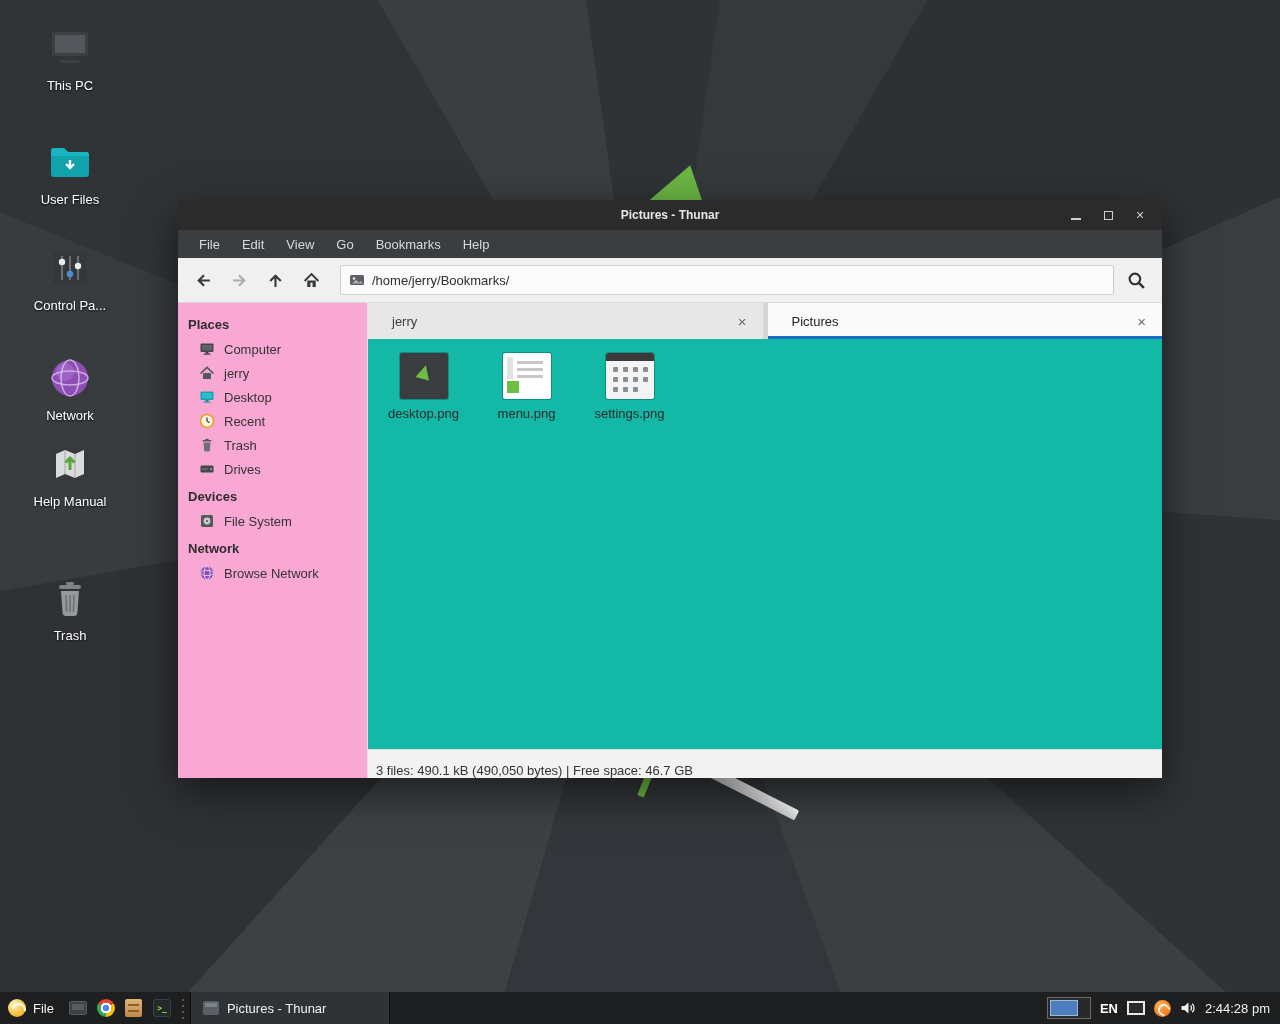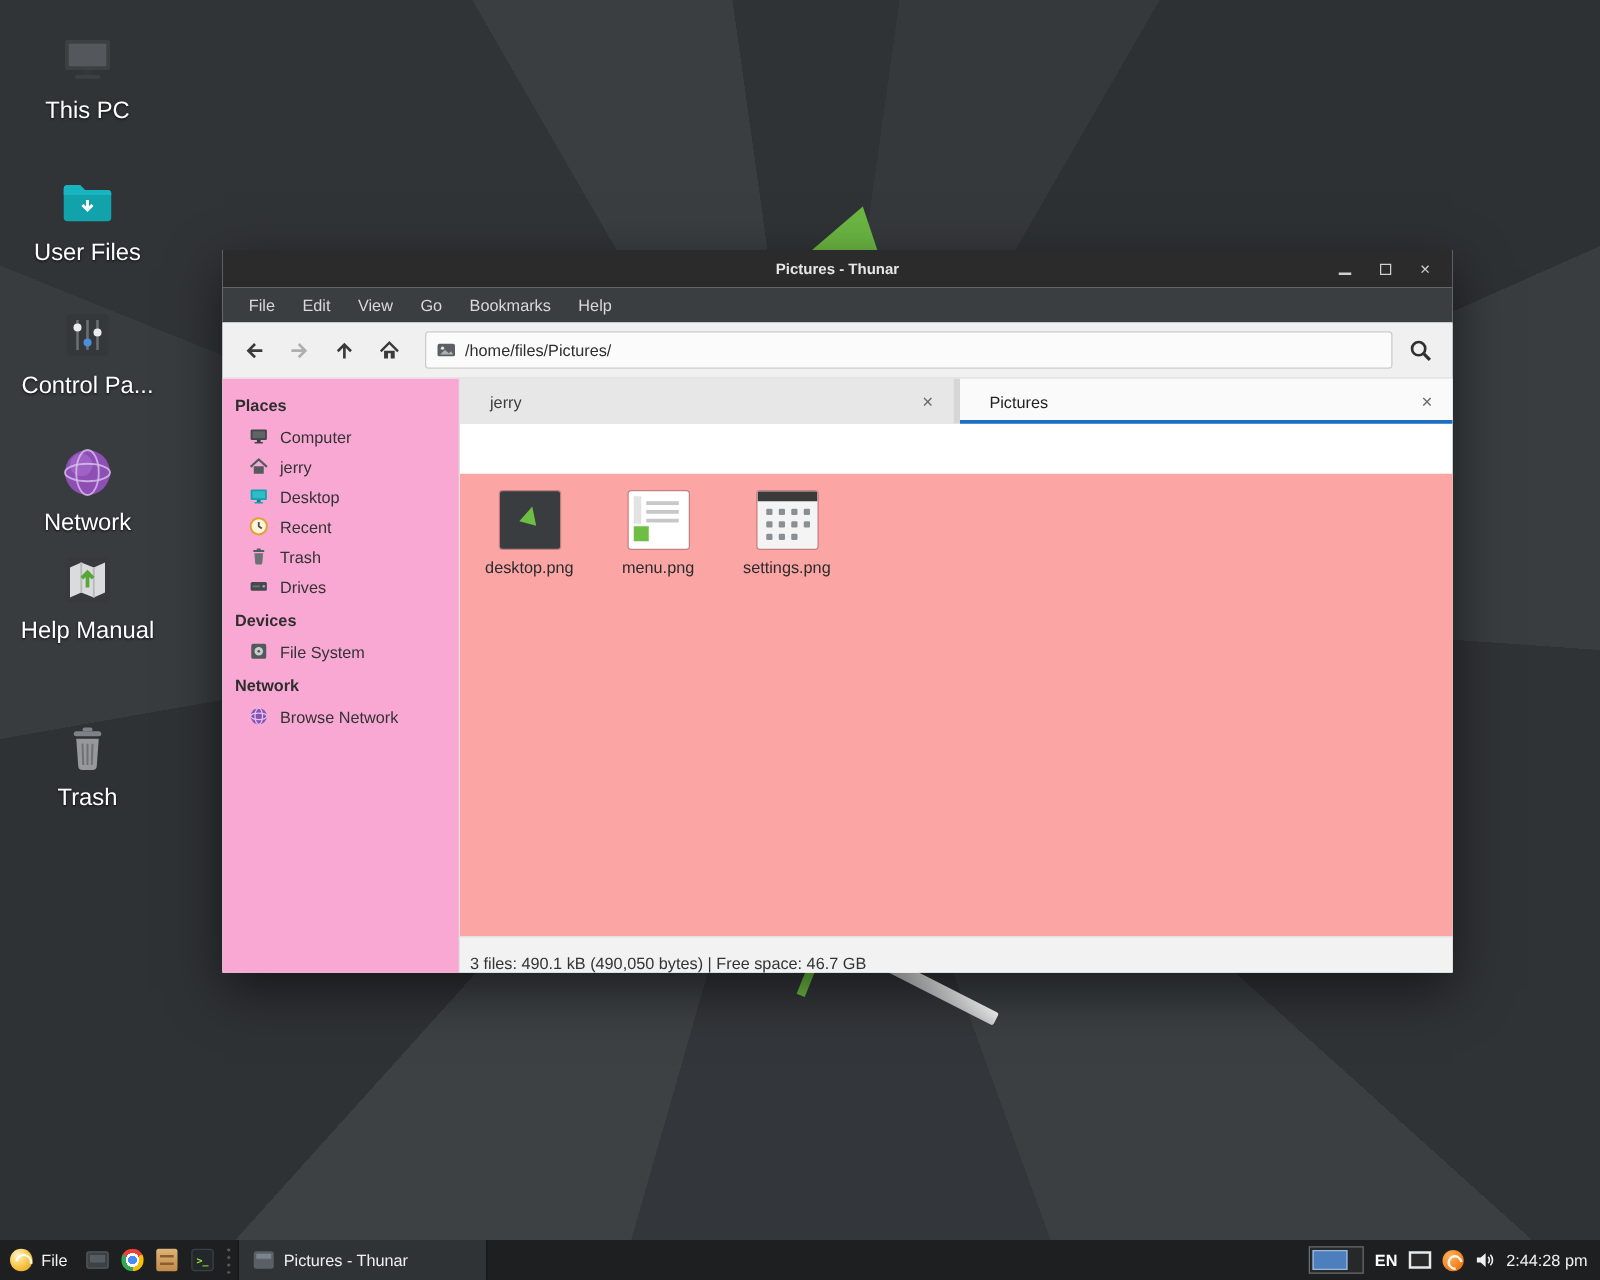--- a/index.html
+++ b/index.html
@@ -19,21 +19,21 @@
     border-bottom:46px solid #6fbe44; transform:rotate(18deg); opacity:.95; }
   .wp-green-line { position:absolute; left:646px; top:750px; width:7px; height:48px;
     background:#6fbe44; transform:rotate(22deg); }
   .wp-streak { position:absolute; left:688px; top:784px; width:115px; height:11px;
     background:linear-gradient(180deg,#ffffff,#c9cccd); transform:rotate(27deg);
     border-radius:2px; }
 
   
   .dicon { position:absolute; left:16px; width:108px; text-align:center; z-index:1; cursor:default; }
   .dicon-art { width:48px; height:48px; margin:0 auto; }
-  .dicon-label { margin-top:6px; font-size:19px; color:#fff; text-shadow:0 1px 2px rgba(0,0,0,.85); }
+  .dicon-label { margin-top:6px; font-size:13px; color:#fff; text-shadow:0 1px 2px rgba(0,0,0,.85); }
 
   
   .window { position:absolute; left:178px; top:200px; width:984px; height:578px;
     display:flex; flex-direction:column; z-index:2;
     box-shadow:0 14px 40px rgba(0,0,0,.55); background:#fff; }
   .titlebar { height:30px; background:#2b2b2b; position:relative; display:flex;
     align-items:center; justify-content:center; flex:0 0 auto; }
   .title { font-size:12px; font-weight:bold; color:#e6e6e6; }
   .win-controls { position:absolute; right:6px; top:0; height:30px; display:flex; align-items:center; }
   .wc { width:32px; height:30px; display:flex; align-items:center; justify-content:center;
@@ -62,22 +62,22 @@
     font-size:13px; color:#333; cursor:pointer; }
   .sb-item svg { flex:0 0 auto; }
 
   .pane { flex:1; display:flex; flex-direction:column; min-width:0; }
   .tabbar { height:36px; background:#d6d6d6; display:flex; gap:5px; flex:0 0 auto; }
   .tab { flex:1; background:#e7e7e7; display:flex; align-items:center;
     padding:0 12px 0 24px; font-size:13px; color:#3c3c3c; cursor:pointer; position:relative; }
   .tab.active { background:#fafafa; box-shadow:inset 0 -3px 0 #1a6fc4; color:#222; }
   .tab-close { margin-left:auto; color:#6a6a6a; font-size:15px; padding:0 4px; cursor:pointer; }
 
-  .files { flex:1; background:#fca5a5; display:flex; align-items:flex-start;
-    padding:14px 4px; overflow:hidden;margin-top:40px; }
+  .files { flex:1; background:#14b8a6; display:flex; align-items:flex-start;
+    padding:14px 4px; overflow:hidden; }
   .file { width:103px; display:flex; flex-direction:column; align-items:center; cursor:pointer; }
   .thumb { width:48px; height:46px; border-radius:2px; position:relative; overflow:hidden;
     box-shadow:0 0 0 1px rgba(0,0,0,.22); }
   .fname { margin-top:7px; font-size:13px; color:#2b2b2b; }
 
   .t-desktop { background:#3a3d40; }
   .t-desktop .mini-dart { position:absolute; left:17px; top:12px; width:0; height:0;
     border-left:7px solid transparent; border-right:7px solid transparent;
     border-bottom:14px solid #6fbe44; transform:rotate(15deg); }
   .t-menu { background:#fff; }
@@ -268,21 +268,21 @@
             <path d="M1.5 8.5 8 2l6.5 6.5" stroke="#3a3a3a" stroke-width="1.8" fill="none"></path>
             <path d="M4 8v6h3v-4h2v4h3V8" fill="#3a3a3a"></path>
           </svg>
       </div>
       <div class="pathbar">
         <svg viewBox="0 0 16 16" width="16" height="16">
             <rect x="1" y="3" width="14" height="10" rx="1.5" fill="#5c6064"></rect>
             <circle cx="5" cy="6.5" r="1.3" fill="#e8e8e8"></circle>
             <path d="M3 11.5 7 8l3 2.5 2-1.6 1.5 2.6z" fill="#aeb2b6"></path>
           </svg>
-        <span class="path-text">/home/files/Pictures/</span>
+        <span class="path-text">/home/jerry/Bookmarks/</span>
       </div>
       <div class="search-btn">
         <svg viewBox="0 0 18 18" width="19" height="19">
             <circle cx="7.5" cy="7.5" r="5" stroke="#2f2f2f" stroke-width="2" fill="none"></circle>
             <line x1="11.5" y1="11.5" x2="16" y2="16" stroke="#2f2f2f" stroke-width="2.4"></line>
           </svg>
       </div>
     </div>
 
     <div class="main">

